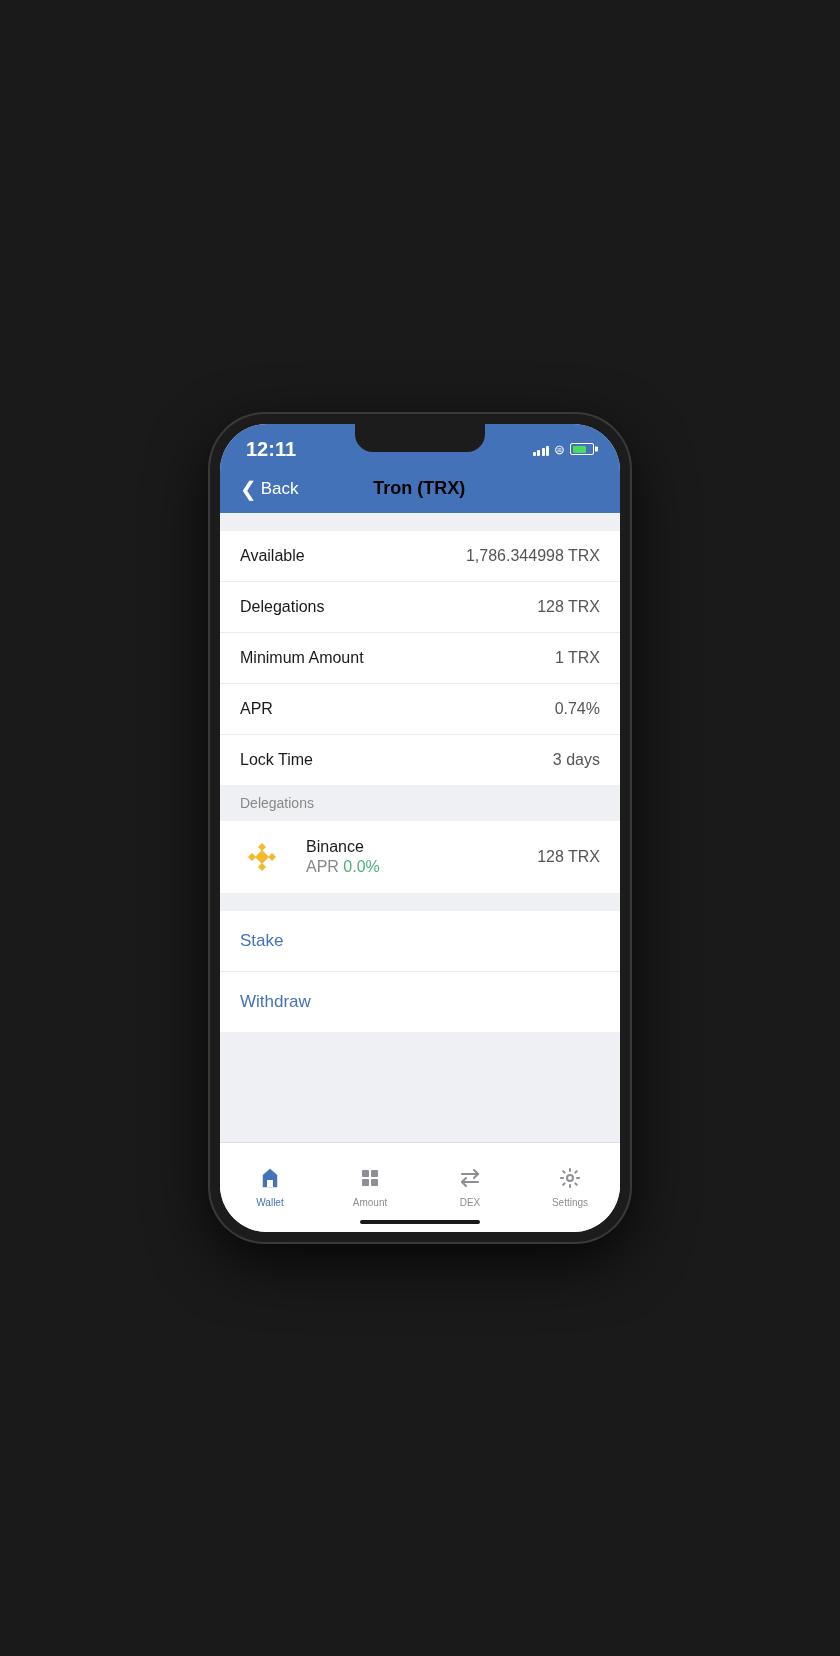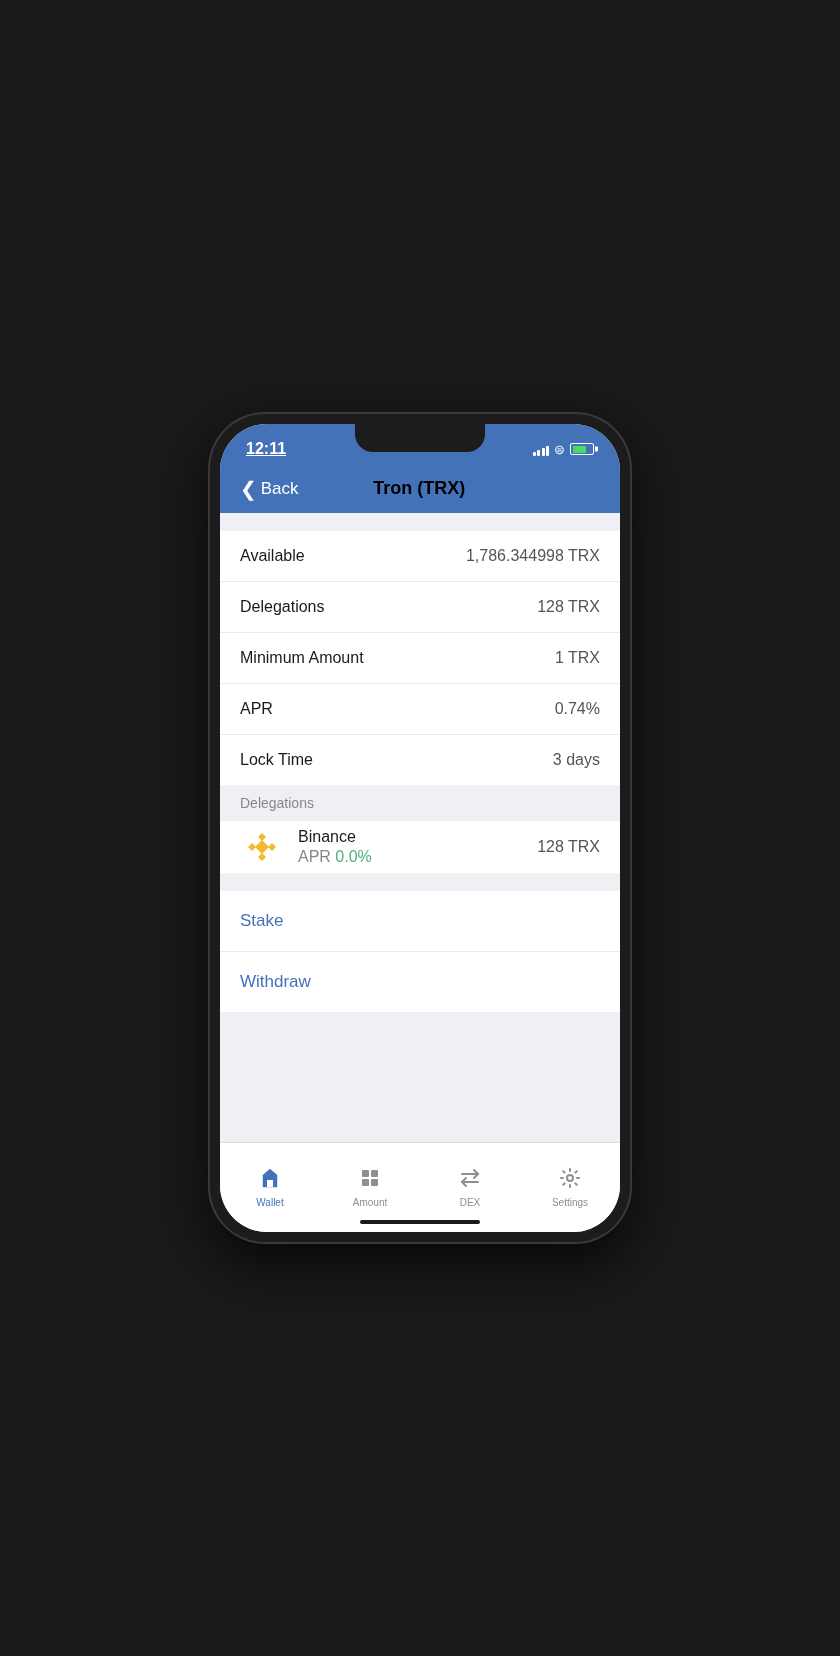--- a/index.html
+++ b/index.html
@@ -52,23 +52,22 @@
       display: flex;
       justify-content: space-between;
       align-items: center;
       padding: 14px 26px 8px 26px;
       height: 44px;
       flex-shrink: 0;
     }
 
     .status-time {
       color: white;
-      font-size: 16px;
+      font-size: 20px;
       font-weight: 600;
-      text-decoration: underline;
     }
 
     .status-icons {
       display: flex;
       align-items: center;
       gap: 5px;
     }
 
     .signal-bars {
       display: flex;
@@ -198,22 +197,22 @@
       padding: 10px 20px;
       color: #888;
       font-size: 14px;
       flex-shrink: 0;
     }
 
     .delegation-row {
       background: white;
       display: flex;
       align-items: center;
-      padding: 4px 20px;
-      gap: 14px;
+      padding: 14px 20px;
+      gap: 22px;
     }
 
     .binance-logo {
       width: 44px;
       height: 44px;
       flex-shrink: 0;
     }
 
     .delegation-info {
       flex: 1;

